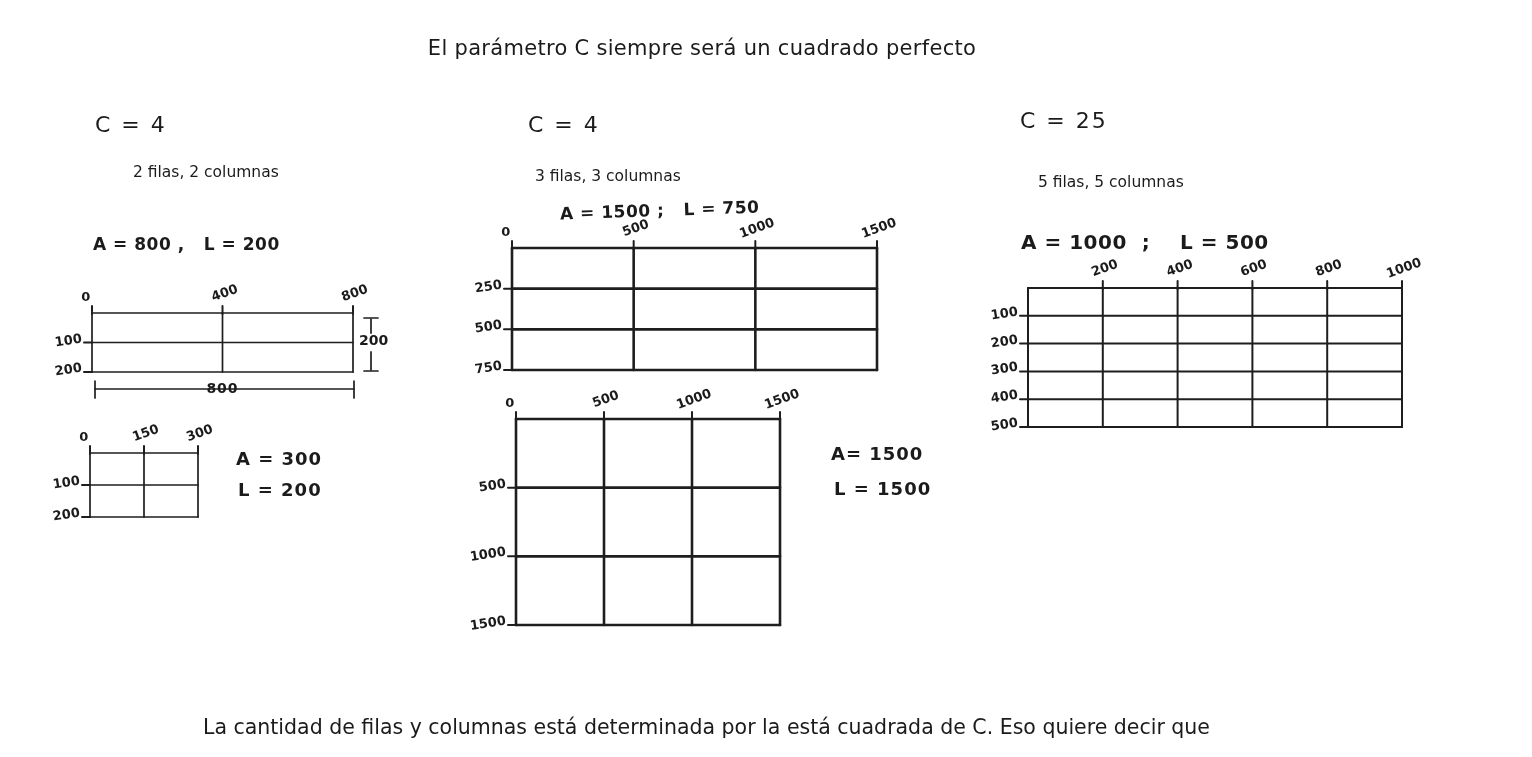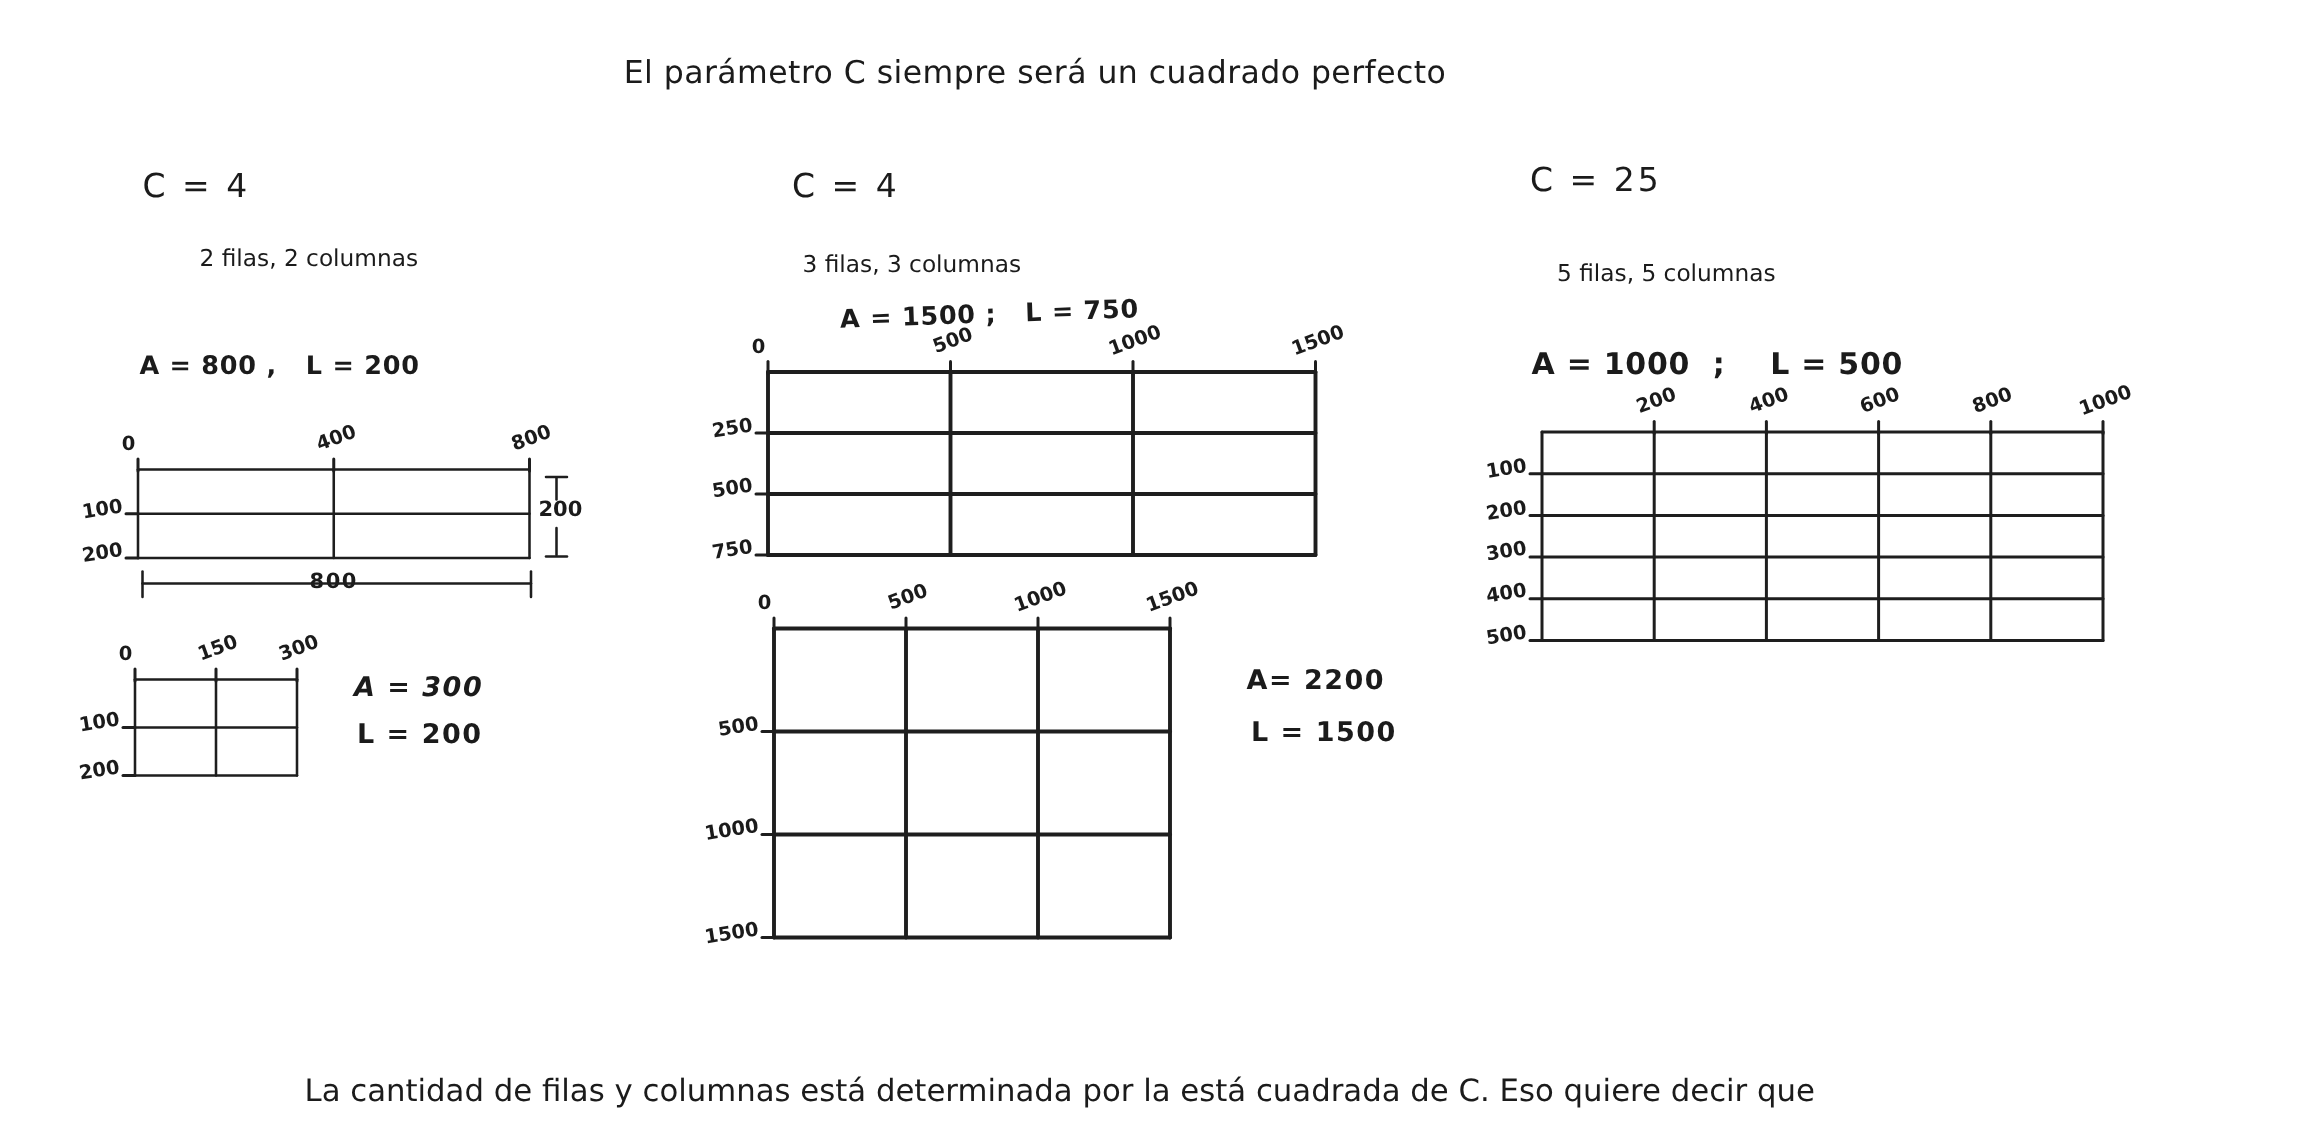--- a/index.html
+++ b/index.html
@@ -3,21 +3,21 @@
 <meta charset="utf-8">
 <style>
   html,body{margin:0;padding:0;}
   body{
     width:1532px;height:757px;position:relative;overflow:hidden;
     background:#ffffff;color:#1b1b1b;
     font-family:"DejaVu Sans",sans-serif;
   }
   .abs{position:absolute;}
   .title{
-    left:0;top:36px;width:1380px;text-align:center;
+    left:12px;top:36px;width:1380px;text-align:center;
     font-size:21px;letter-spacing:.3px;
   }
   .heading{font-size:22px;letter-spacing:2px;}
   .subheading{font-size:15.5px;}
   .params{font-size:17px;font-weight:bold;letter-spacing:.5px;white-space:pre;}
   .side-label{font-size:18px;font-weight:bold;letter-spacing:1px;}
   .footer{left:203px;top:645px;font-size:20.5px;line-height:33px;white-space:pre;}
 
   
   .grid-block{position:absolute;}
@@ -45,21 +45,21 @@
   .dim-x{
     position:absolute;transform:translateX(-50%);background:#fff;
     padding:0 10px;font-size:14px;font-weight:bold;letter-spacing:1px;
   }
   .dim-y{position:absolute;font-size:14px;font-weight:bold;}
 
   
   #h-c4{left:95px;top:112px;}
   #s-c4{left:133px;top:163px;}
   #p-c4{left:93px;top:234px;}
-  #sl-c4-a{left:236px;top:448px;font-style:italic;}
+  #sl-c4-a{left:236px;top:448px;}
   #sl-c4-l{left:238px;top:479px;}
 
   #h-c9{left:528px;top:112px;}
   #s-c9{left:535px;top:167px;}
   #p-c9{left:560px;top:200px;transform:rotate(-2deg);}
   #sl-c9-a{left:831px;top:443px;}
   #sl-c9-l{left:834px;top:478px;}
 
   #h-c25{left:1020px;top:108px;}
   #s-c25{left:1038px;top:173px;}
@@ -175,21 +175,21 @@
         <line x1="0" y1="206" x2="264" y2="206"></line>
         <line x1="0" y1="-7" x2="0" y2="1" class="tick"></line>
         <line x1="88" y1="-7" x2="88" y2="1" class="tick"></line>
         <line x1="176" y1="-7" x2="176" y2="1" class="tick"></line>
         <line x1="264" y1="-7" x2="264" y2="1" class="tick"></line>
         <line x1="-8" y1="68.66666666666666" x2="0" y2="68.66666666666666" class="tick"></line>
         <line x1="-8" y1="137.33333333333331" x2="0" y2="137.33333333333331" class="tick"></line>
         <line x1="-8" y1="206" x2="0" y2="206" class="tick"></line>
       </svg>
     </div>
-  <div class="abs side-label" id="sl-c9-a">A= 2200</div>
+  <div class="abs side-label" id="sl-c9-a">A= 1500</div>
   <div class="abs side-label" id="sl-c9-l">L = 1500</div>
 
   <div class="abs heading" id="h-c25">C = 25</div>
   <div class="abs subheading" id="s-c25">5 filas, 5 columnas</div>
   <div class="abs params" id="p-c25">A = 1000  ;    L = 500</div>
   <div class="grid-block" id="grid-c25-1">
       <div class="xtick" style="left: 74.8px;">200</div>
       <div class="xtick" style="left: 149.6px;">400</div>
       <div class="xtick" style="left: 224.4px;">600</div>
       <div class="xtick" style="left: 299.2px;">800</div>

